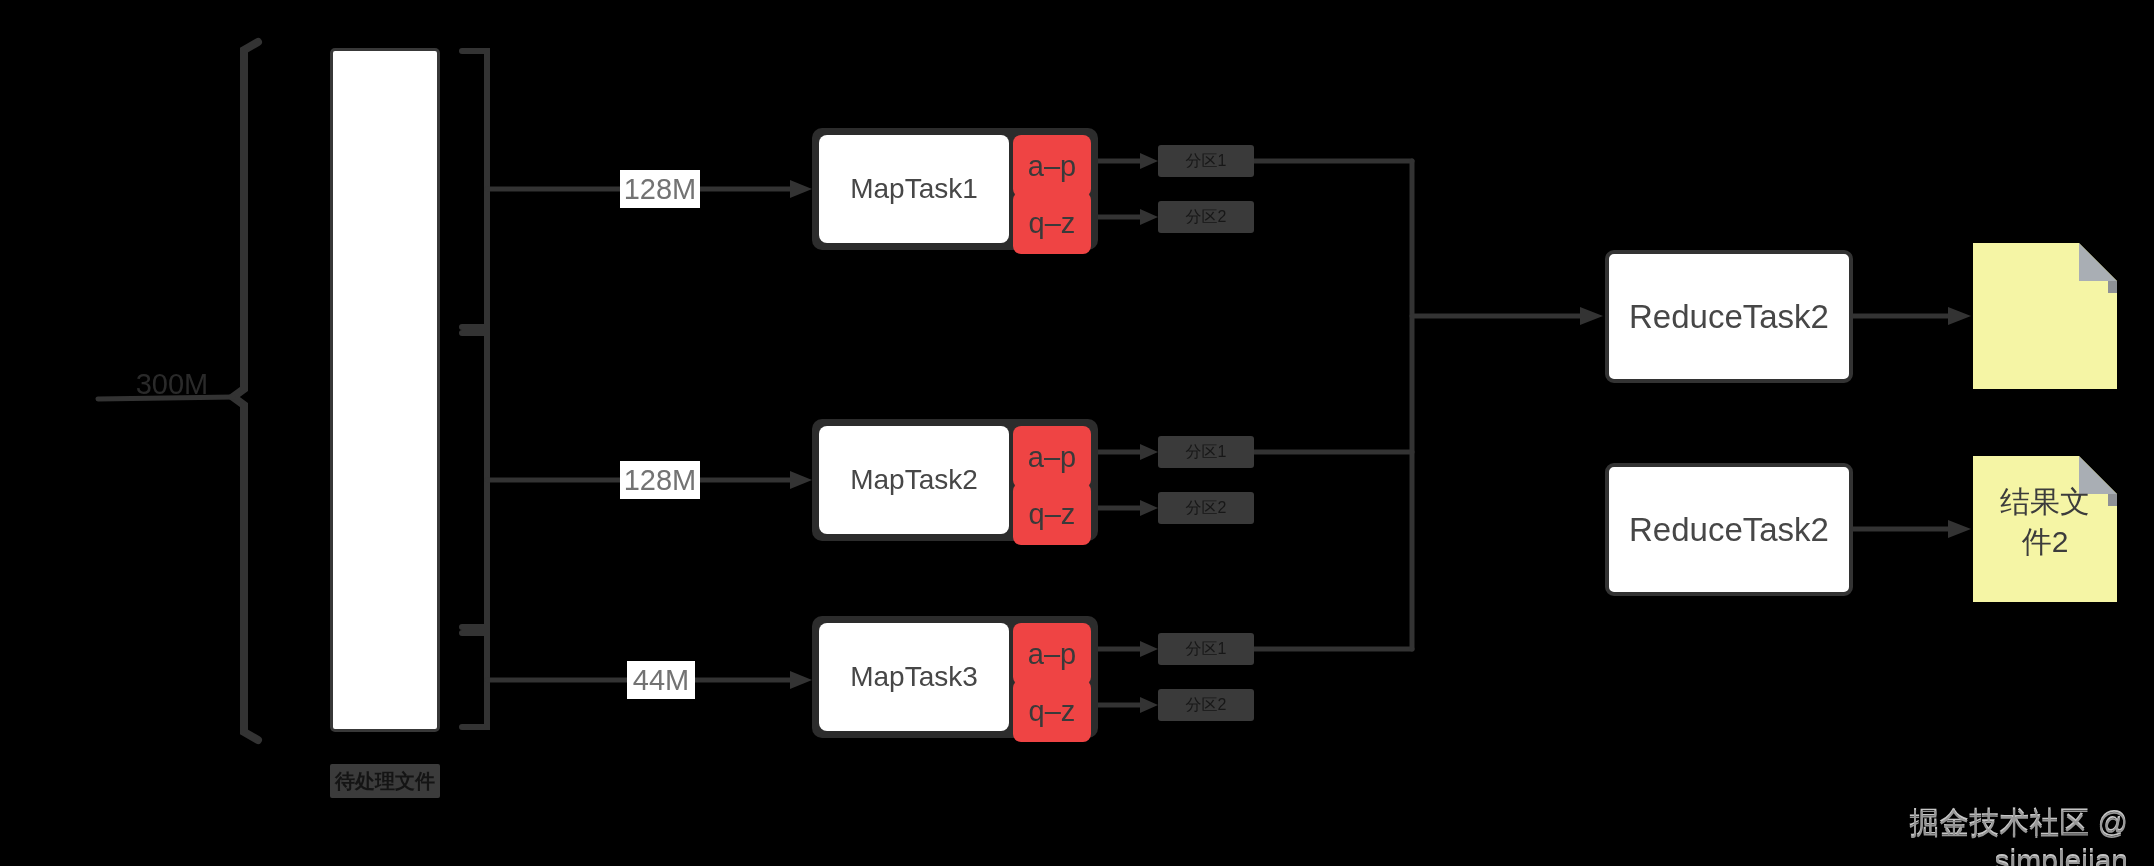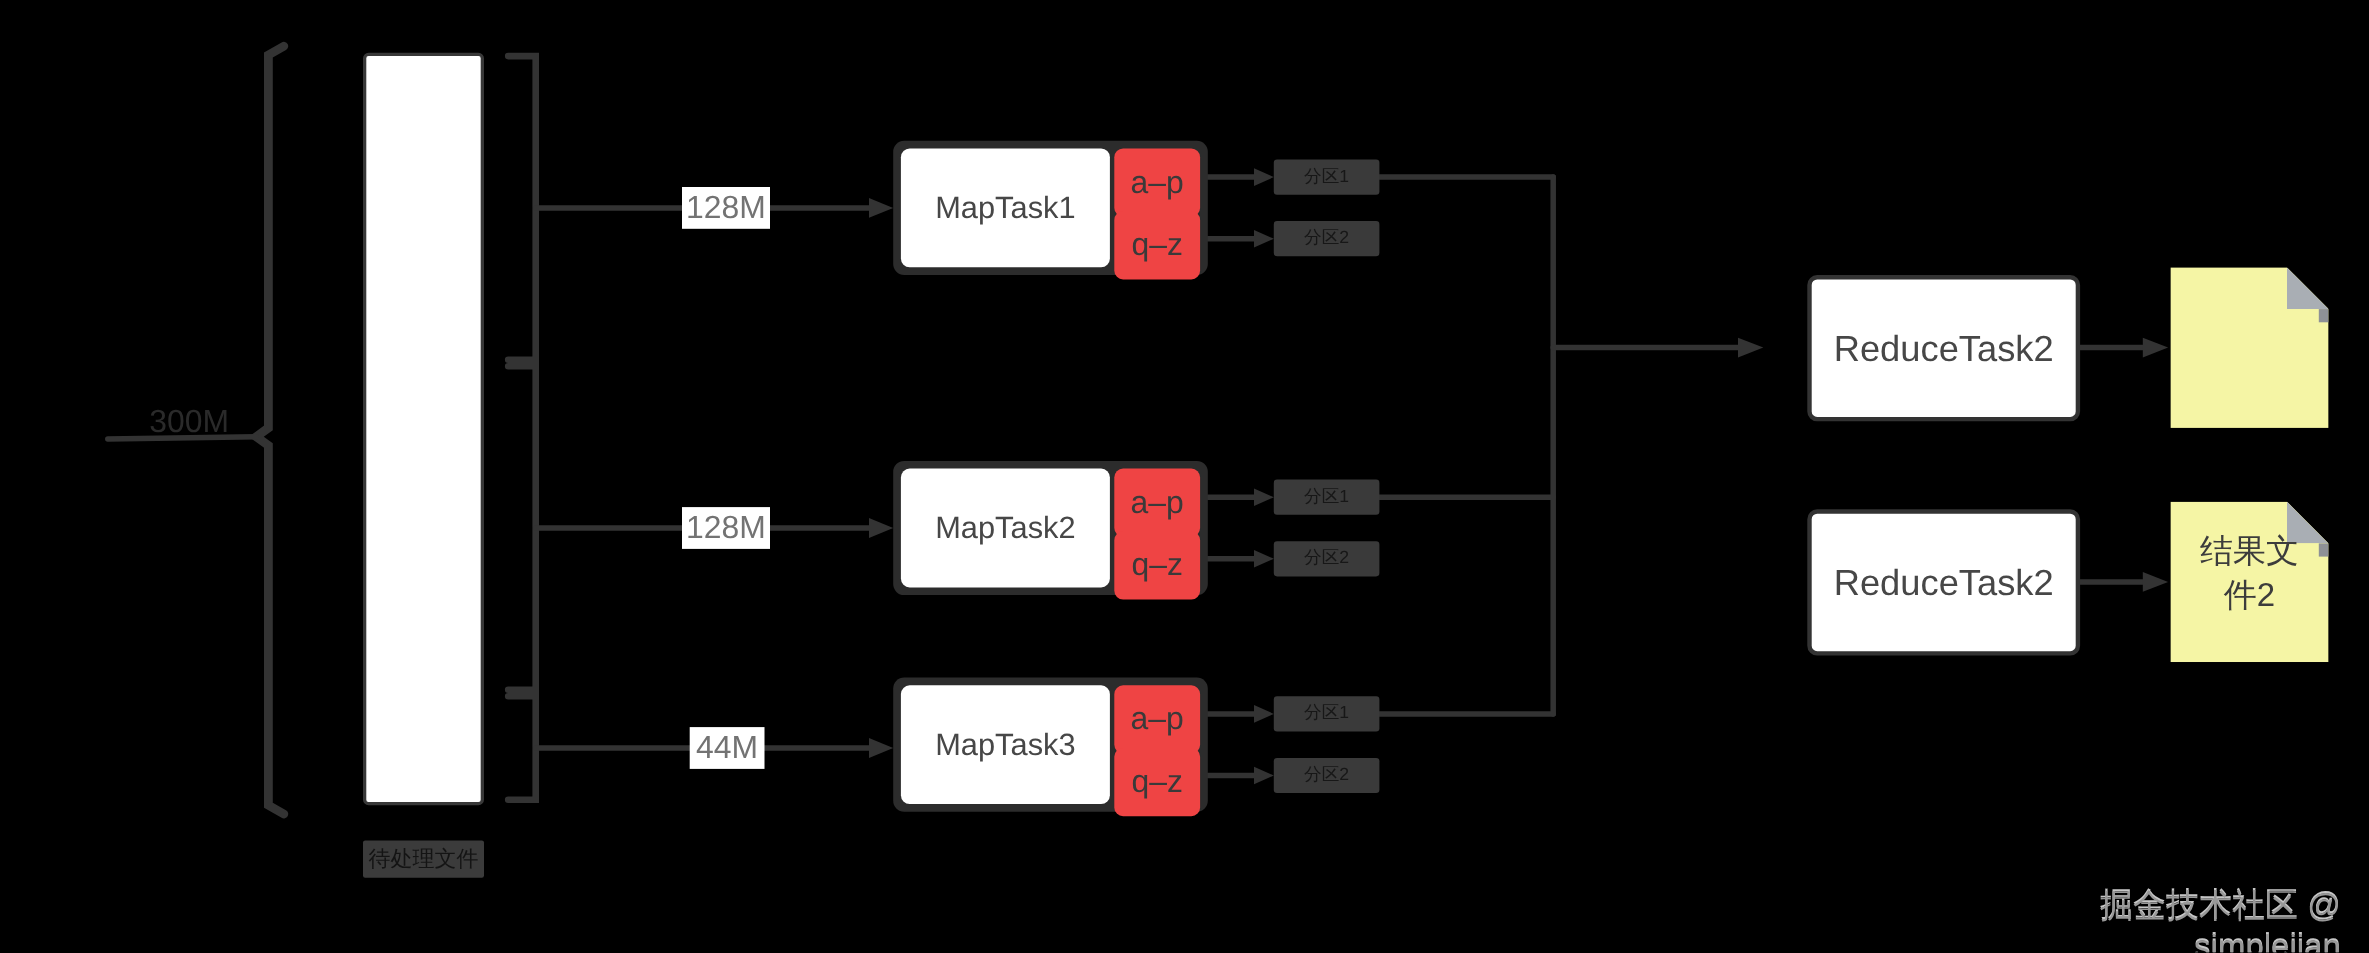--- a/index.html
+++ b/index.html
@@ -7,21 +7,21 @@
     position:relative;width:2154px;height:866px;background:#000;overflow:hidden;
     font-family:"Liberation Sans", sans-serif;
   }
   .stage svg.wires{position:absolute;left:0;top:0;}
   .abs{position:absolute;box-sizing:border-box;}
 
   
   .file-bar{left:330px;top:48px;width:110px;height:684px;background:#fff;
     border:3px solid #383838;border-radius:5px;}
   .file-name{left:330px;top:764px;width:110px;height:34px;background:#3b3b3b;
-    color:#141414;font-size:20px;line-height:34px;text-align:center;border-radius:2px;}
+    color:#141414;font-size:20px;line-height:34px;text-align:center;border-radius:2px;font-weight:bold;}
   .total-size{left:112px;top:368px;width:120px;height:32px;color:#2a2a2a;
     font-size:29px;text-align:center;}
 
   
   .split-label{width:80px;height:38px;background:#fff;color:#737373;font-size:29px;
     line-height:38px;text-align:center;}
   .split-1{left:620px;top:170px;}
   .split-2{left:620px;top:461px;}
   .split-3{left:627px;top:661px;width:68px;}
 
@@ -36,21 +36,21 @@
     justify-content:center;}
   .kr-top{top:7px;} .kr-bot{top:64px;}
 
   
   .part-tag{left:1158px;width:96px;height:32px;background:#3a3a3a;border-radius:3px;
     color:#171717;font-size:16px;line-height:32px;text-align:center;}
 
   
   .rt-box{left:1605px;width:248px;height:133px;background:#fff;border:4px solid #333;
     border-radius:9px;color:#474747;font-size:33px;display:flex;align-items:center;
-    justify-content:center;margin-left:38px;}
+    justify-content:center;}
   .rt-1{top:250px;} .rt-2{top:463px;}
 
   
   .note{width:144px;height:146px;background:#f5f5a5;
     clip-path:polygon(0 0,106px 0,144px 38px,144px 146px,0 146px);}
   .note-1{left:1973px;top:243px;} .note-2{left:1973px;top:456px;}
   .note .fold{position:absolute;right:0;top:0;width:38px;height:38px;background:#a9aeb4;
     clip-path:polygon(0 0,100% 100%,0 100%);}
   .note .fold-notch{position:absolute;right:0;top:38px;width:9px;height:12px;background:#8e9196;}
   .note .note-text{position:absolute;left:24px;right:24px;top:26px;color:#3c3c3c;

